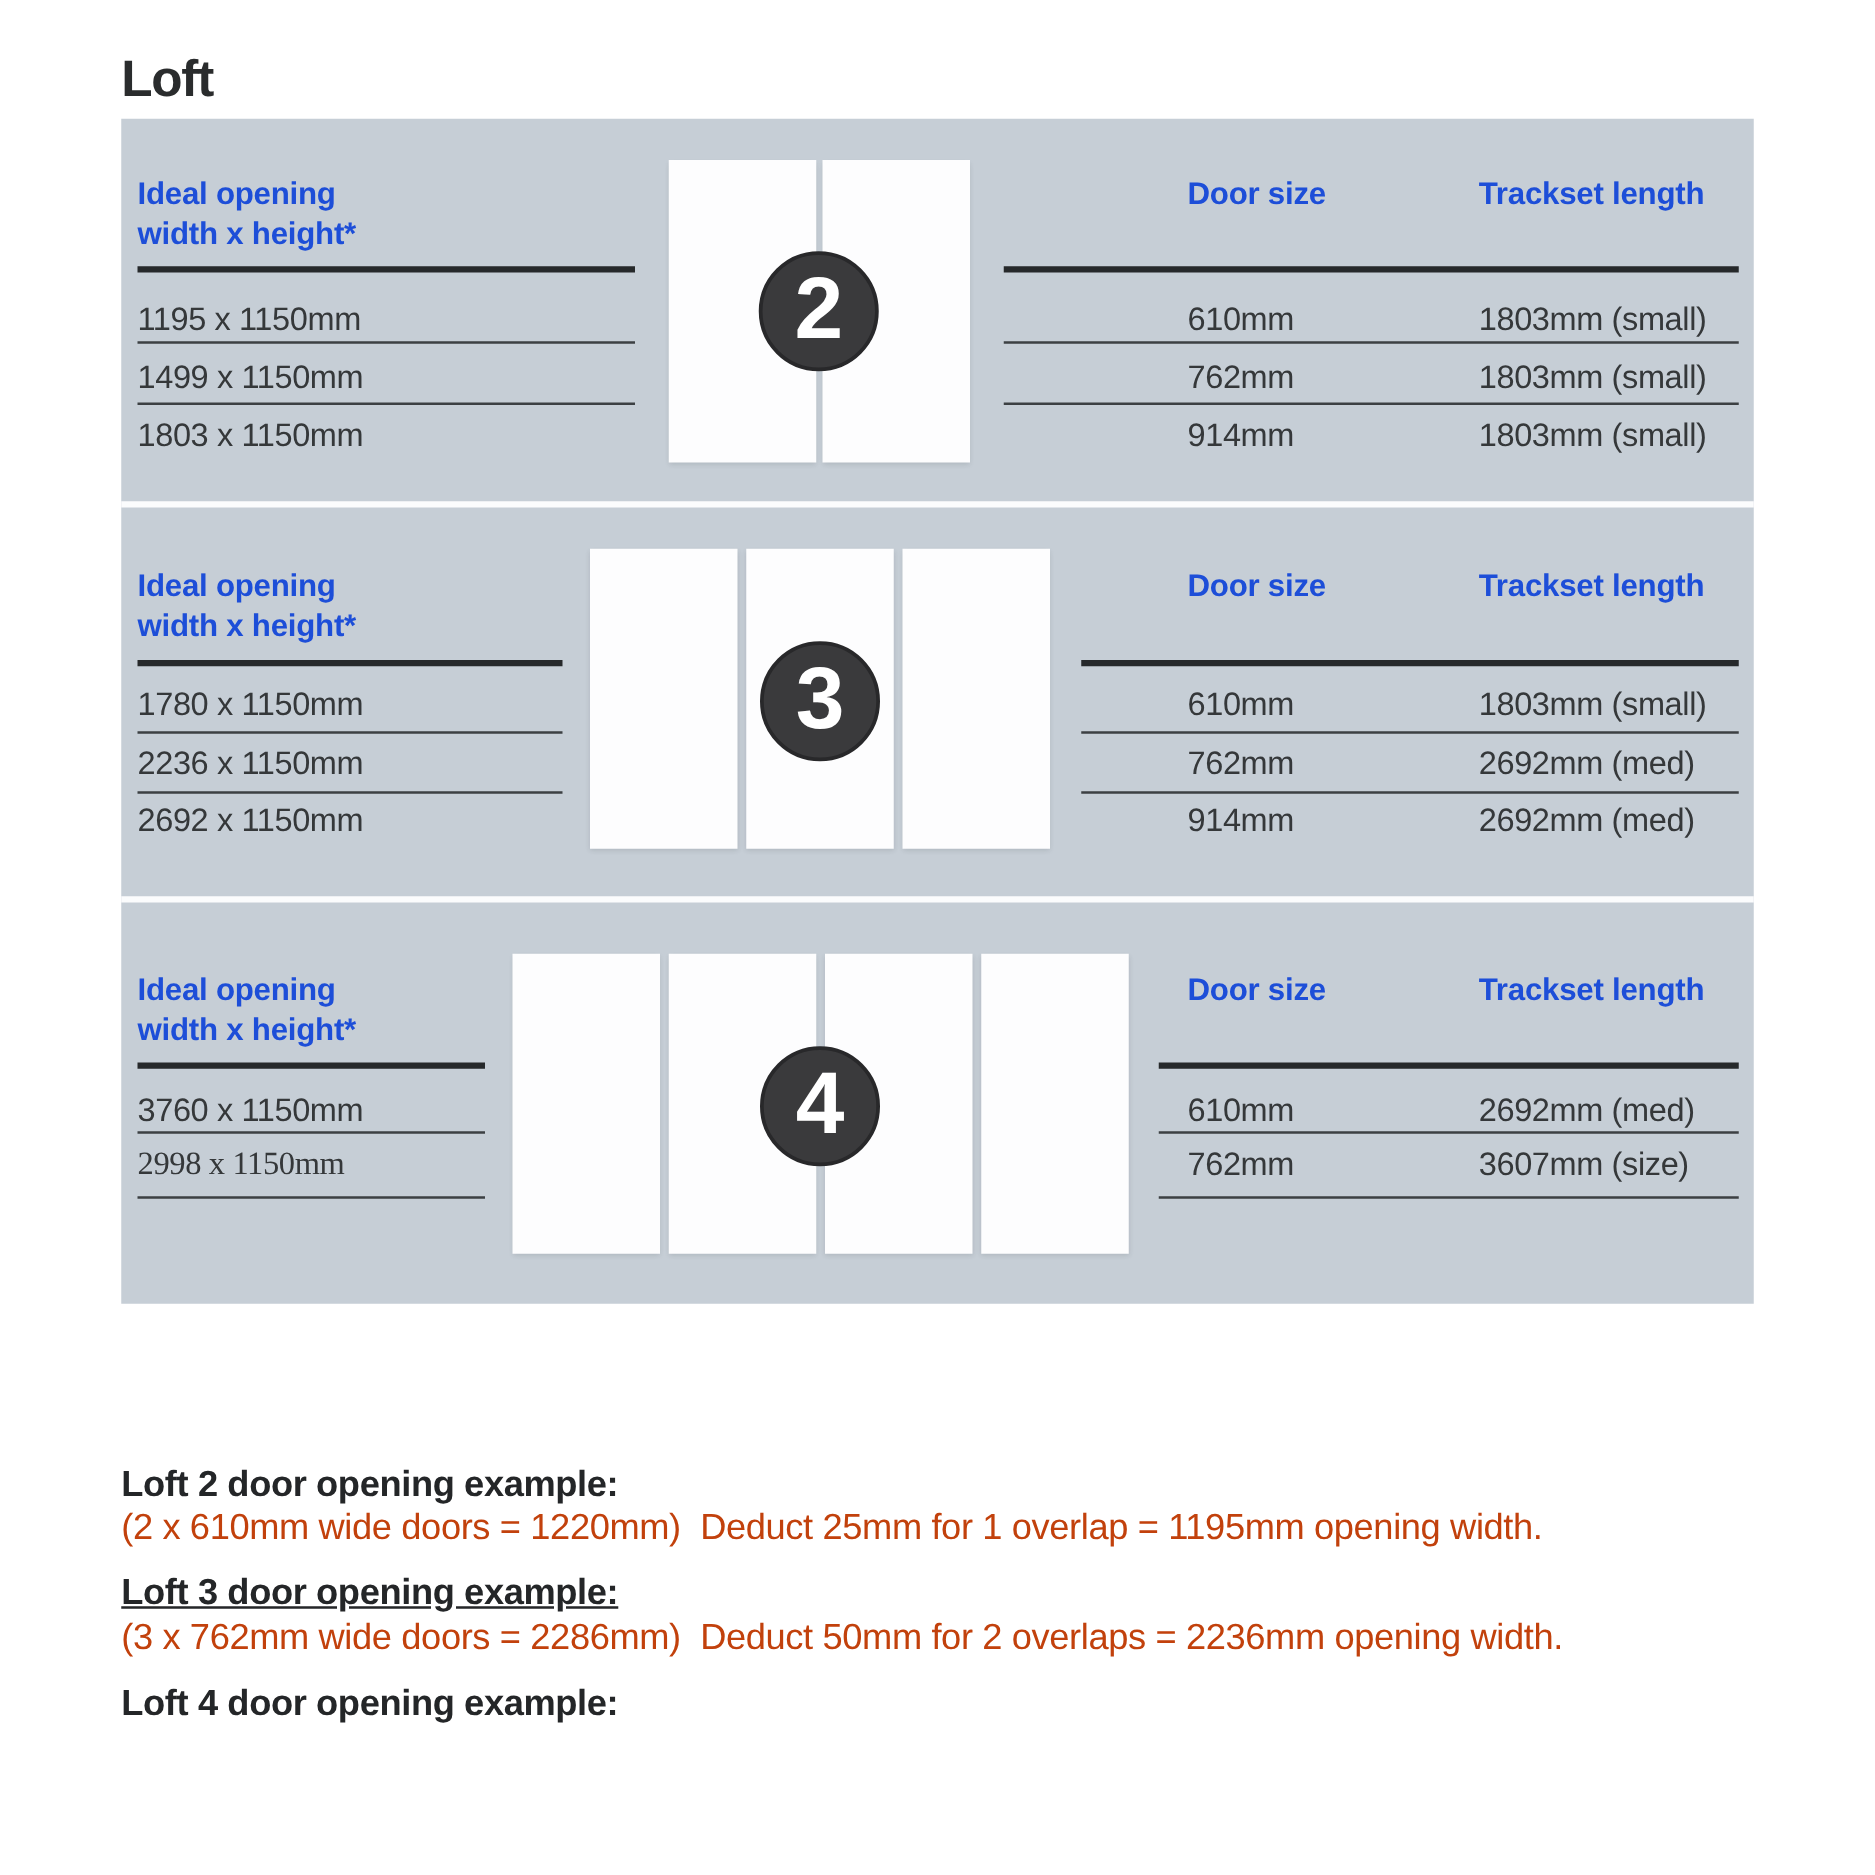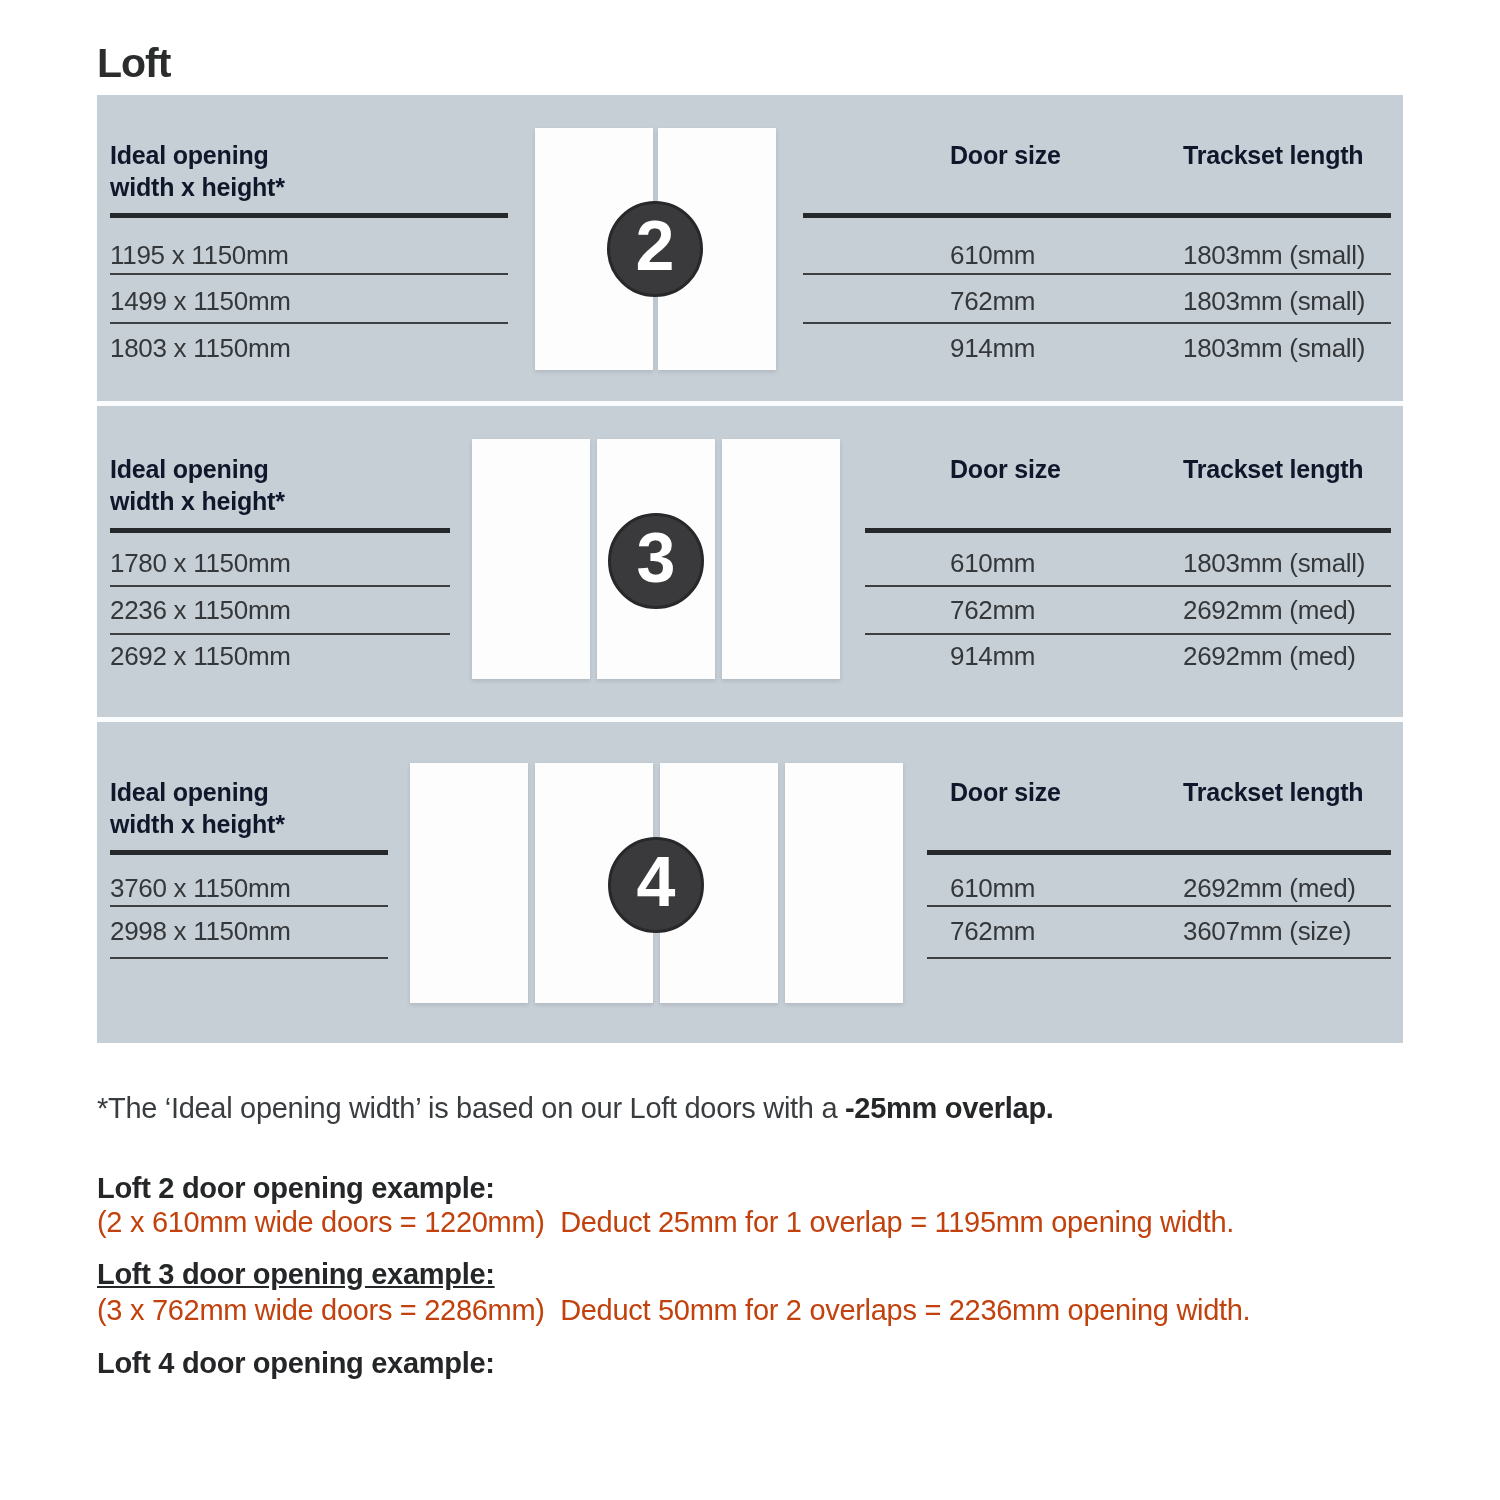--- a/index.html
+++ b/index.html
@@ -10,21 +10,21 @@
   .title {
     position:absolute; left:97px; top:40px;
     font-size:41px; font-weight:700; color:#2a2c2d; letter-spacing:-1px;
   }
   .panel {
     position:absolute; left:97px; top:95px; width:1306px; height:948px;
     background:#c6ced6;
   }
   .band { position:absolute; left:0; width:1306px; height:5px; background:#fbfcfd; }
   .hdr {
-    position:absolute; font-size:25px; font-weight:700; color:#0f172a;
+    position:absolute; font-size:25px; font-weight:700; color:#1d4ed8;
     line-height:32px; letter-spacing:-0.2px;
   }
   .rule-thick { position:absolute; height:5px; background:#26292b; }
   .rule-thin  { position:absolute; height:2px; background:#3c4043; }
   .cell {
     position:absolute; font-size:26px; color:#35383a; line-height:30px;
     letter-spacing:-0.3px; white-space:nowrap;
   }
   .door {
     position:absolute; width:118px; height:240px; background:#fdfdfe;
@@ -132,21 +132,21 @@
 
     <div>
       <div class="hdr" style="left:13px; top:681px;">
         <span>Ideal opening</span><br>
         <span>width x height*</span>
       </div>
       <div class="rule-thick" style="left:13px; top:755px; width:278px;"></div>
 
       <div class="cell" style="left:13px; top:778px;">3760 x 1150mm</div>
       <div class="rule-thin" style="left:13px; top:810px; width:278px;"></div>
-      <div class="cell" style="left:13px; top:821px;">2998 x 1150mm</div>
+      <div class="cell" style="left:13px; top:821px;font-family:Liberation Serif, serif;">2998 x 1150mm</div>
       <div class="rule-thin" style="left:13px; top:862px; width:278px;"></div>
 
       <div class="door" style="left:313px; top:668px;"></div>
       <div class="door" style="left:438px; top:668px;"></div>
       <div class="door" style="left:563px; top:668px;"></div>
       <div class="door" style="left:688px; top:668px;"></div>
       <div class="badge" style="left:511px; top:742px;">
         <span>4</span>
       </div>
 
@@ -157,21 +157,20 @@
       <div class="cell" style="left:853px; top:778px;">610mm</div>
       <div class="cell" style="left:1086px; top:778px;">2692mm (med)</div>
       <div class="rule-thin" style="left:830px; top:810px; width:464px;"></div>
       <div class="cell" style="left:853px; top:821px;">762mm</div>
       <div class="cell" style="left:1086px; top:821px;">3607mm (size)</div>
       <div class="rule-thin" style="left:830px; top:862px; width:464px;"></div>
     </div>
 
   </div>
 
-  <div class="footnote"><span>*The ‘Ideal opening width’ is based on our Loft doors with a </span><b>-25mm overlap.</b></div>
 
   <div class="ex-h" style="top:1172px;">Loft 2 door opening example:</div>
   <div class="ex-b" style="top:1206px;">(2 x 610mm wide doors = 1220mm)  Deduct 25mm for 1 overlap = 1195mm opening width.</div>
 
   <div class="ex-h" style="top:1258px;text-decoration:underline;">Loft 3 door opening example:</div>
   <div class="ex-b" style="top:1294px;">(3 x 762mm wide doors = 2286mm)  Deduct 50mm for 2 overlaps = 2236mm opening width.</div>
 
   <div class="ex-h" style="top:1347px;">Loft 4 door opening example:</div>
 
 </div>

